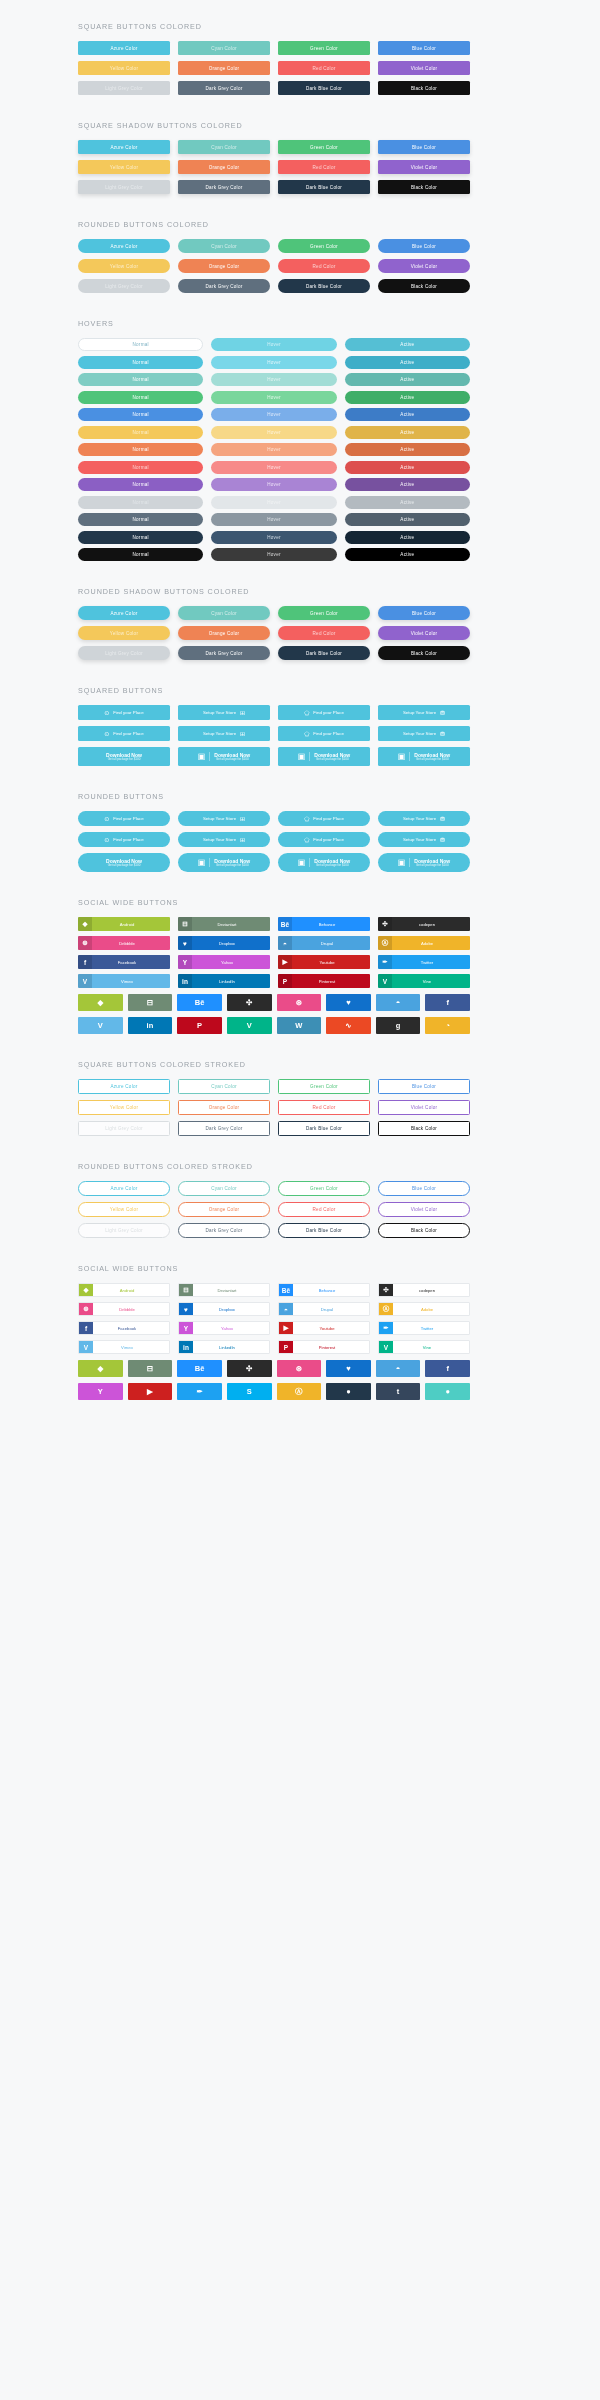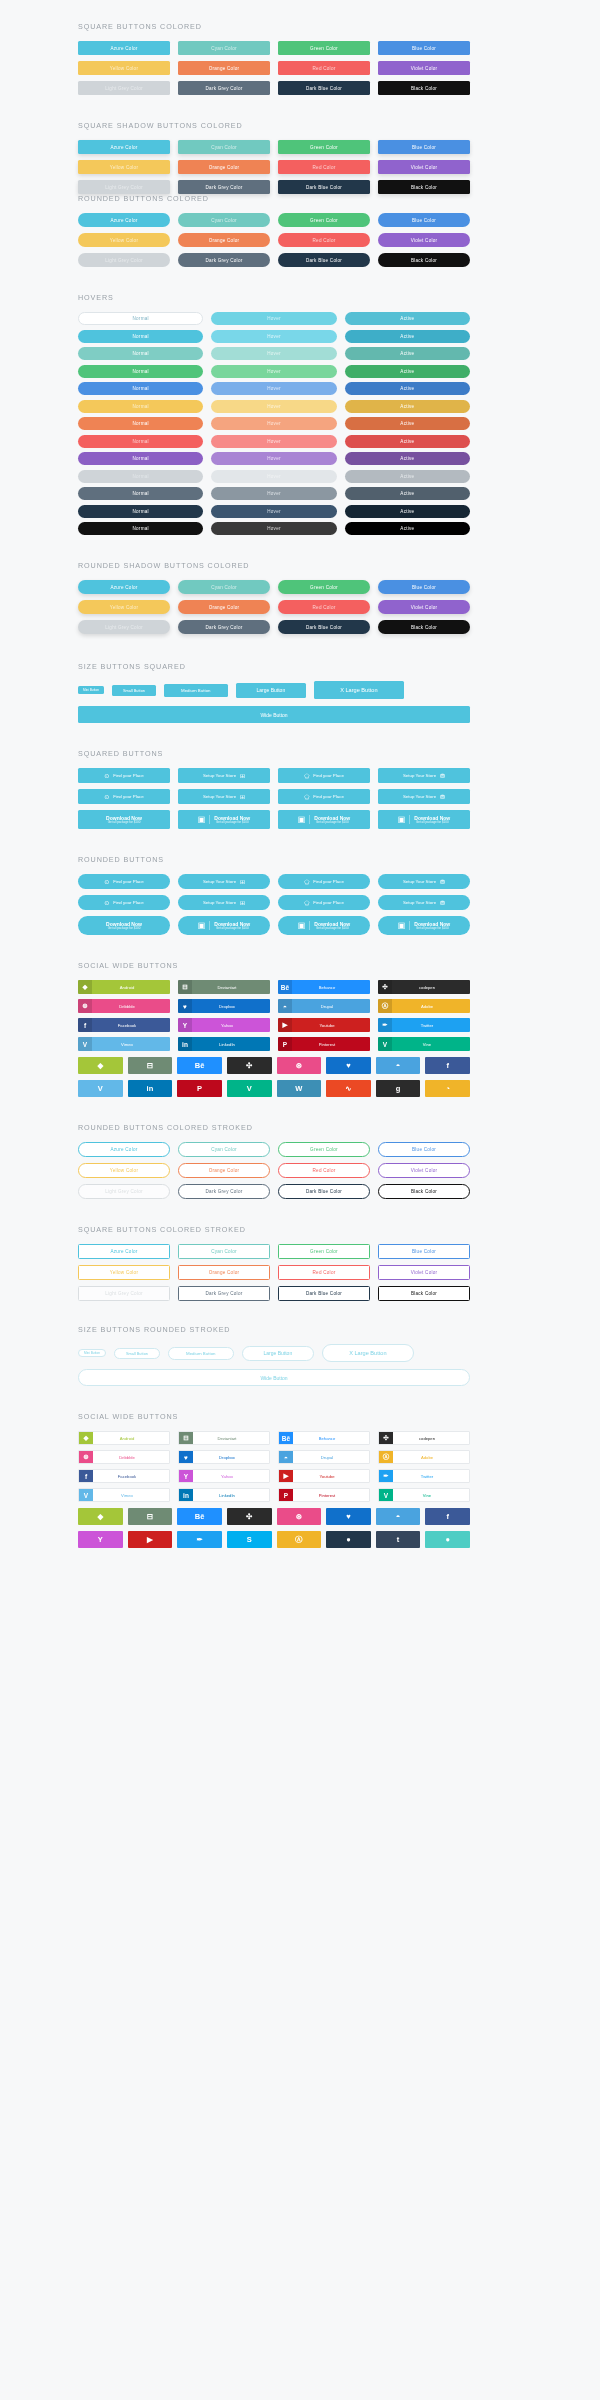--- a/index.html
+++ b/index.html
@@ -153,21 +153,21 @@
         <div class="btn sq shadow" style="background: rgb(239, 131, 84); color: rgb(255, 255, 255);">Orange Color</div>
         <div class="btn sq shadow" style="background: rgb(244, 96, 95); color: rgb(252, 211, 211);">Red Color</div>
         <div class="btn sq shadow" style="background: rgb(144, 99, 205); color: rgb(255, 255, 255);">Violet Color</div>
         <div class="btn sq shadow" style="background: rgb(207, 212, 216); color: rgb(232, 235, 237);">Light Grey Color</div>
         <div class="btn sq shadow" style="background: rgb(95, 111, 126); color: rgb(255, 255, 255);">Dark Grey Color</div>
         <div class="btn sq shadow" style="background: rgb(34, 55, 74); color: rgb(255, 255, 255);">Dark Blue Color</div>
         <div class="btn sq shadow" style="background: rgb(17, 17, 17); color: rgb(255, 255, 255);">Black Color</div>
       </div>
   </div>
 
-  <div class="section" style="">
+  <div class="section" style="padding-top:26px;">
     <div class="sec-title">ROUNDED BUTTONS COLORED</div>
     <div class="grid4" id="g-rn">
         <div class="btn rnd" style="background: rgb(79, 195, 221); color: rgb(255, 255, 255);">Azure Color</div>
         <div class="btn rnd" style="background: rgb(113, 201, 192); color: rgb(216, 239, 236);">Cyan Color</div>
         <div class="btn rnd" style="background: rgb(79, 196, 122); color: rgb(255, 255, 255);">Green Color</div>
         <div class="btn rnd" style="background: rgb(74, 144, 226); color: rgb(255, 255, 255);">Blue Color</div>
         <div class="btn rnd" style="background: rgb(244, 200, 90); color: rgb(252, 238, 203);">Yellow Color</div>
         <div class="btn rnd" style="background: rgb(239, 131, 84); color: rgb(255, 255, 255);">Orange Color</div>
         <div class="btn rnd" style="background: rgb(244, 96, 95); color: rgb(252, 211, 211);">Red Color</div>
         <div class="btn rnd" style="background: rgb(144, 99, 205); color: rgb(255, 255, 255);">Violet Color</div>
@@ -234,31 +234,20 @@
         <div class="btn rnd shadow" style="background: rgb(239, 131, 84); color: rgb(255, 255, 255);">Orange Color</div>
         <div class="btn rnd shadow" style="background: rgb(244, 96, 95); color: rgb(252, 211, 211);">Red Color</div>
         <div class="btn rnd shadow" style="background: rgb(144, 99, 205); color: rgb(255, 255, 255);">Violet Color</div>
         <div class="btn rnd shadow" style="background: rgb(207, 212, 216); color: rgb(232, 235, 237);">Light Grey Color</div>
         <div class="btn rnd shadow" style="background: rgb(95, 111, 126); color: rgb(255, 255, 255);">Dark Grey Color</div>
         <div class="btn rnd shadow" style="background: rgb(34, 55, 74); color: rgb(255, 255, 255);">Dark Blue Color</div>
         <div class="btn rnd shadow" style="background: rgb(17, 17, 17); color: rgb(255, 255, 255);">Black Color</div>
       </div>
   </div>
 
-  <div class="section" style="padding-top:28px;">
-    <div class="sec-title">SIZE BUTTONS SQUARED</div>
-    <div class="sizes" id="g-szsq">
-        <div class="size-btn s-mini sq-r">Mini Button</div>
-        <div class="size-btn s-small sq-r">Small Button</div>
-        <div class="size-btn s-medium sq-r">Medium Button</div>
-        <div class="size-btn s-large sq-r">Large Button</div>
-        <div class="size-btn s-xlarge sq-r">X Large Button</div>
-      </div>
-    <div class="wide-btn sq-r">Wide Button</div>
-  </div>
 
 
   <div class="section" style="padding-top:26px;">
     <div class="sec-title">SQUARED BUTTONS</div>
     <div class="iconrow" id="g-ibsq">
         <div class="ibtn" style="background: rgb(79, 195, 221); border-radius: 1.5px;">
           <span class="gl">⊙</span>
           <span>Find your Place</span>
         </div>
         <div class="ibtn right" style="background: rgb(79, 195, 221); border-radius: 1.5px;">
@@ -464,20 +453,38 @@
       </div>
     <div class="iconsgrid" id="g-ic2">
         <div class="sicon" style="background: rgb(98, 184, 232);">V</div>
         <div class="sicon" style="background: rgb(0, 119, 181);">in</div>
         <div class="sicon" style="background: rgb(189, 8, 28);">P</div>
         <div class="sicon" style="background: rgb(0, 180, 137);">V</div>
         <div class="sicon" style="background: rgb(61, 143, 181);">W</div>
         <div class="sicon" style="background: rgb(235, 73, 36);">∿</div>
         <div class="sicon" style="background: rgb(43, 43, 43);">g</div>
         <div class="sicon" style="background: rgb(240, 180, 41);">◔</div>
+      </div>
+  </div>
+
+  <div class="section" style="padding-top:26px;">
+    <div class="sec-title">SQUARE BUTTONS COLORED STROKED</div>
+    <div class="grid4" id="g-stsq">
+        <div class="btn stroked sq" style="border-color: rgb(79, 195, 221); color: rgb(79, 195, 221); opacity: 1;">Azure Color</div>
+        <div class="btn stroked sq" style="border-color: rgb(113, 201, 192); color: rgb(113, 201, 192); opacity: 1;">Cyan Color</div>
+        <div class="btn stroked sq" style="border-color: rgb(79, 196, 122); color: rgb(79, 196, 122); opacity: 1;">Green Color</div>
+        <div class="btn stroked sq" style="border-color: rgb(74, 144, 226); color: rgb(74, 144, 226); opacity: 1;">Blue Color</div>
+        <div class="btn stroked sq" style="border-color: rgb(244, 200, 90); color: rgb(244, 200, 90); opacity: 1;">Yellow Color</div>
+        <div class="btn stroked sq" style="border-color: rgb(239, 131, 84); color: rgb(239, 131, 84); opacity: 1;">Orange Color</div>
+        <div class="btn stroked sq" style="border-color: rgb(244, 96, 95); color: rgb(244, 96, 95); opacity: 1;">Red Color</div>
+        <div class="btn stroked sq" style="border-color: rgb(144, 99, 205); color: rgb(144, 99, 205); opacity: 1;">Violet Color</div>
+        <div class="btn stroked sq" style="border-color: rgb(207, 212, 216); color: rgb(207, 212, 216); opacity: 0.7;">Light Grey Color</div>
+        <div class="btn stroked sq" style="border-color: rgb(95, 111, 126); color: rgb(95, 111, 126); opacity: 1;">Dark Grey Color</div>
+        <div class="btn stroked sq" style="border-color: rgb(34, 55, 74); color: rgb(34, 55, 74); opacity: 1;">Dark Blue Color</div>
+        <div class="btn stroked sq" style="border-color: rgb(17, 17, 17); color: rgb(17, 17, 17); opacity: 1;">Black Color</div>
       </div>
   </div>
 
   <div class="section" style="padding-top:26px;">
     <div class="sec-title">ROUNDED BUTTONS COLORED STROKED</div>
     <div class="grid4" id="g-strn">
         <div class="btn stroked rnd" style="border-color: rgb(79, 195, 221); color: rgb(79, 195, 221); opacity: 1;">Azure Color</div>
         <div class="btn stroked rnd" style="border-color: rgb(113, 201, 192); color: rgb(113, 201, 192); opacity: 1;">Cyan Color</div>
         <div class="btn stroked rnd" style="border-color: rgb(79, 196, 122); color: rgb(79, 196, 122); opacity: 1;">Green Color</div>
         <div class="btn stroked rnd" style="border-color: rgb(74, 144, 226); color: rgb(74, 144, 226); opacity: 1;">Blue Color</div>
@@ -485,50 +492,21 @@
         <div class="btn stroked rnd" style="border-color: rgb(239, 131, 84); color: rgb(239, 131, 84); opacity: 1;">Orange Color</div>
         <div class="btn stroked rnd" style="border-color: rgb(244, 96, 95); color: rgb(244, 96, 95); opacity: 1;">Red Color</div>
         <div class="btn stroked rnd" style="border-color: rgb(144, 99, 205); color: rgb(144, 99, 205); opacity: 1;">Violet Color</div>
         <div class="btn stroked rnd" style="border-color: rgb(207, 212, 216); color: rgb(207, 212, 216); opacity: 0.7;">Light Grey Color</div>
         <div class="btn stroked rnd" style="border-color: rgb(95, 111, 126); color: rgb(95, 111, 126); opacity: 1;">Dark Grey Color</div>
         <div class="btn stroked rnd" style="border-color: rgb(34, 55, 74); color: rgb(34, 55, 74); opacity: 1;">Dark Blue Color</div>
         <div class="btn stroked rnd" style="border-color: rgb(17, 17, 17); color: rgb(17, 17, 17); opacity: 1;">Black Color</div>
       </div>
   </div>
 
-  <div class="section" style="padding-top:26px;">
-    <div class="sec-title">SQUARE BUTTONS COLORED STROKED</div>
-    <div class="grid4" id="g-stsq">
-        <div class="btn stroked sq" style="border-color: rgb(79, 195, 221); color: rgb(79, 195, 221); opacity: 1;">Azure Color</div>
-        <div class="btn stroked sq" style="border-color: rgb(113, 201, 192); color: rgb(113, 201, 192); opacity: 1;">Cyan Color</div>
-        <div class="btn stroked sq" style="border-color: rgb(79, 196, 122); color: rgb(79, 196, 122); opacity: 1;">Green Color</div>
-        <div class="btn stroked sq" style="border-color: rgb(74, 144, 226); color: rgb(74, 144, 226); opacity: 1;">Blue Color</div>
-        <div class="btn stroked sq" style="border-color: rgb(244, 200, 90); color: rgb(244, 200, 90); opacity: 1;">Yellow Color</div>
-        <div class="btn stroked sq" style="border-color: rgb(239, 131, 84); color: rgb(239, 131, 84); opacity: 1;">Orange Color</div>
-        <div class="btn stroked sq" style="border-color: rgb(244, 96, 95); color: rgb(244, 96, 95); opacity: 1;">Red Color</div>
-        <div class="btn stroked sq" style="border-color: rgb(144, 99, 205); color: rgb(144, 99, 205); opacity: 1;">Violet Color</div>
-        <div class="btn stroked sq" style="border-color: rgb(207, 212, 216); color: rgb(207, 212, 216); opacity: 0.7;">Light Grey Color</div>
-        <div class="btn stroked sq" style="border-color: rgb(95, 111, 126); color: rgb(95, 111, 126); opacity: 1;">Dark Grey Color</div>
-        <div class="btn stroked sq" style="border-color: rgb(34, 55, 74); color: rgb(34, 55, 74); opacity: 1;">Dark Blue Color</div>
-        <div class="btn stroked sq" style="border-color: rgb(17, 17, 17); color: rgb(17, 17, 17); opacity: 1;">Black Color</div>
-      </div>
-  </div>
-
-
-  <div class="section" style="padding-top:24px;">
-    <div class="sec-title">SIZE BUTTONS ROUNDED STROKED</div>
-    <div class="sizes" id="g-szrns">
-        <div class="size-btn s-mini rn-r stroked">Mini Button</div>
-        <div class="size-btn s-small rn-r stroked">Small Button</div>
-        <div class="size-btn s-medium rn-r stroked">Medium Button</div>
-        <div class="size-btn s-large rn-r stroked">Large Button</div>
-        <div class="size-btn s-xlarge rn-r stroked">X Large Button</div>
-      </div>
-    <div class="wide-btn rn-r stroked">Wide Button</div>
-  </div>
+
 
   <div class="section" style="padding-top:26px;">
     <div class="sec-title">SOCIAL WIDE BUTTONS</div>
     <div class="socgrid" id="g-soc2">
         <div class="soc outline" style="color: rgb(164, 198, 57);">
           <span class="ic" style="background: rgb(164, 198, 57); color: rgb(255, 255, 255);">◆</span>
           <span class="lb">Android</span>
         </div>
         <div class="soc outline" style="color: rgb(111, 139, 116);">
           <span class="ic" style="background: rgb(111, 139, 116); color: rgb(255, 255, 255);">⊟</span>

